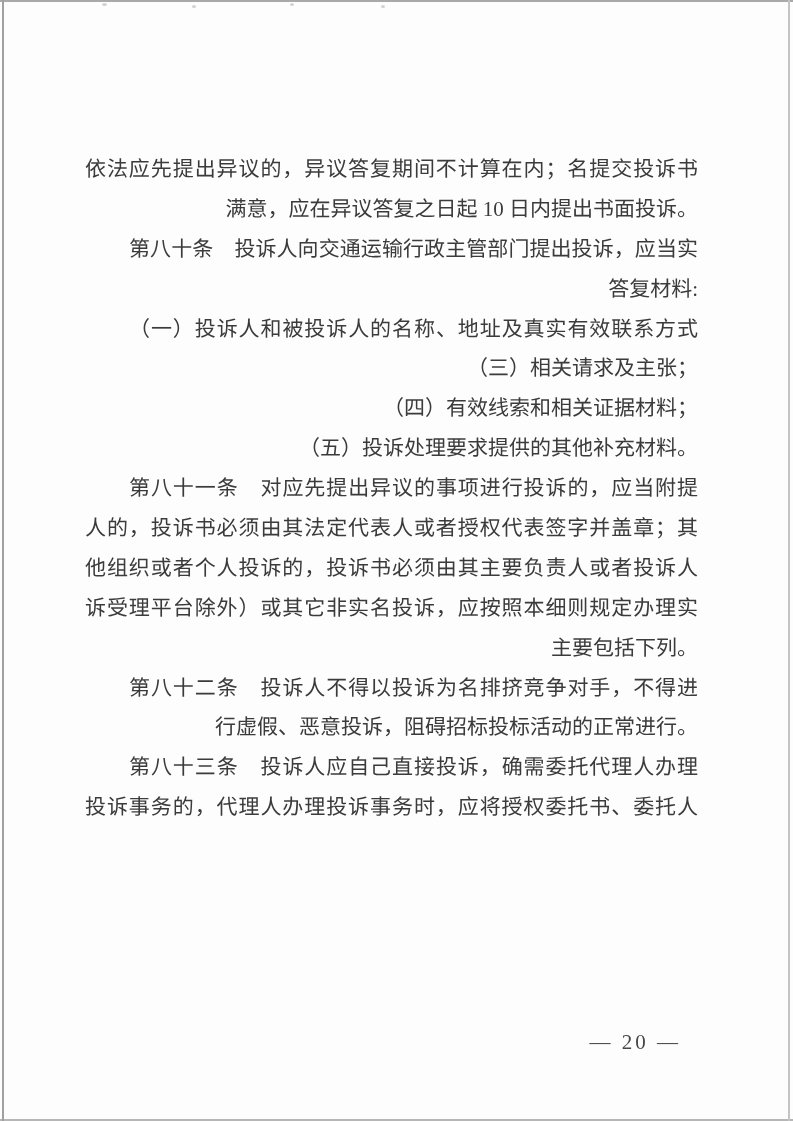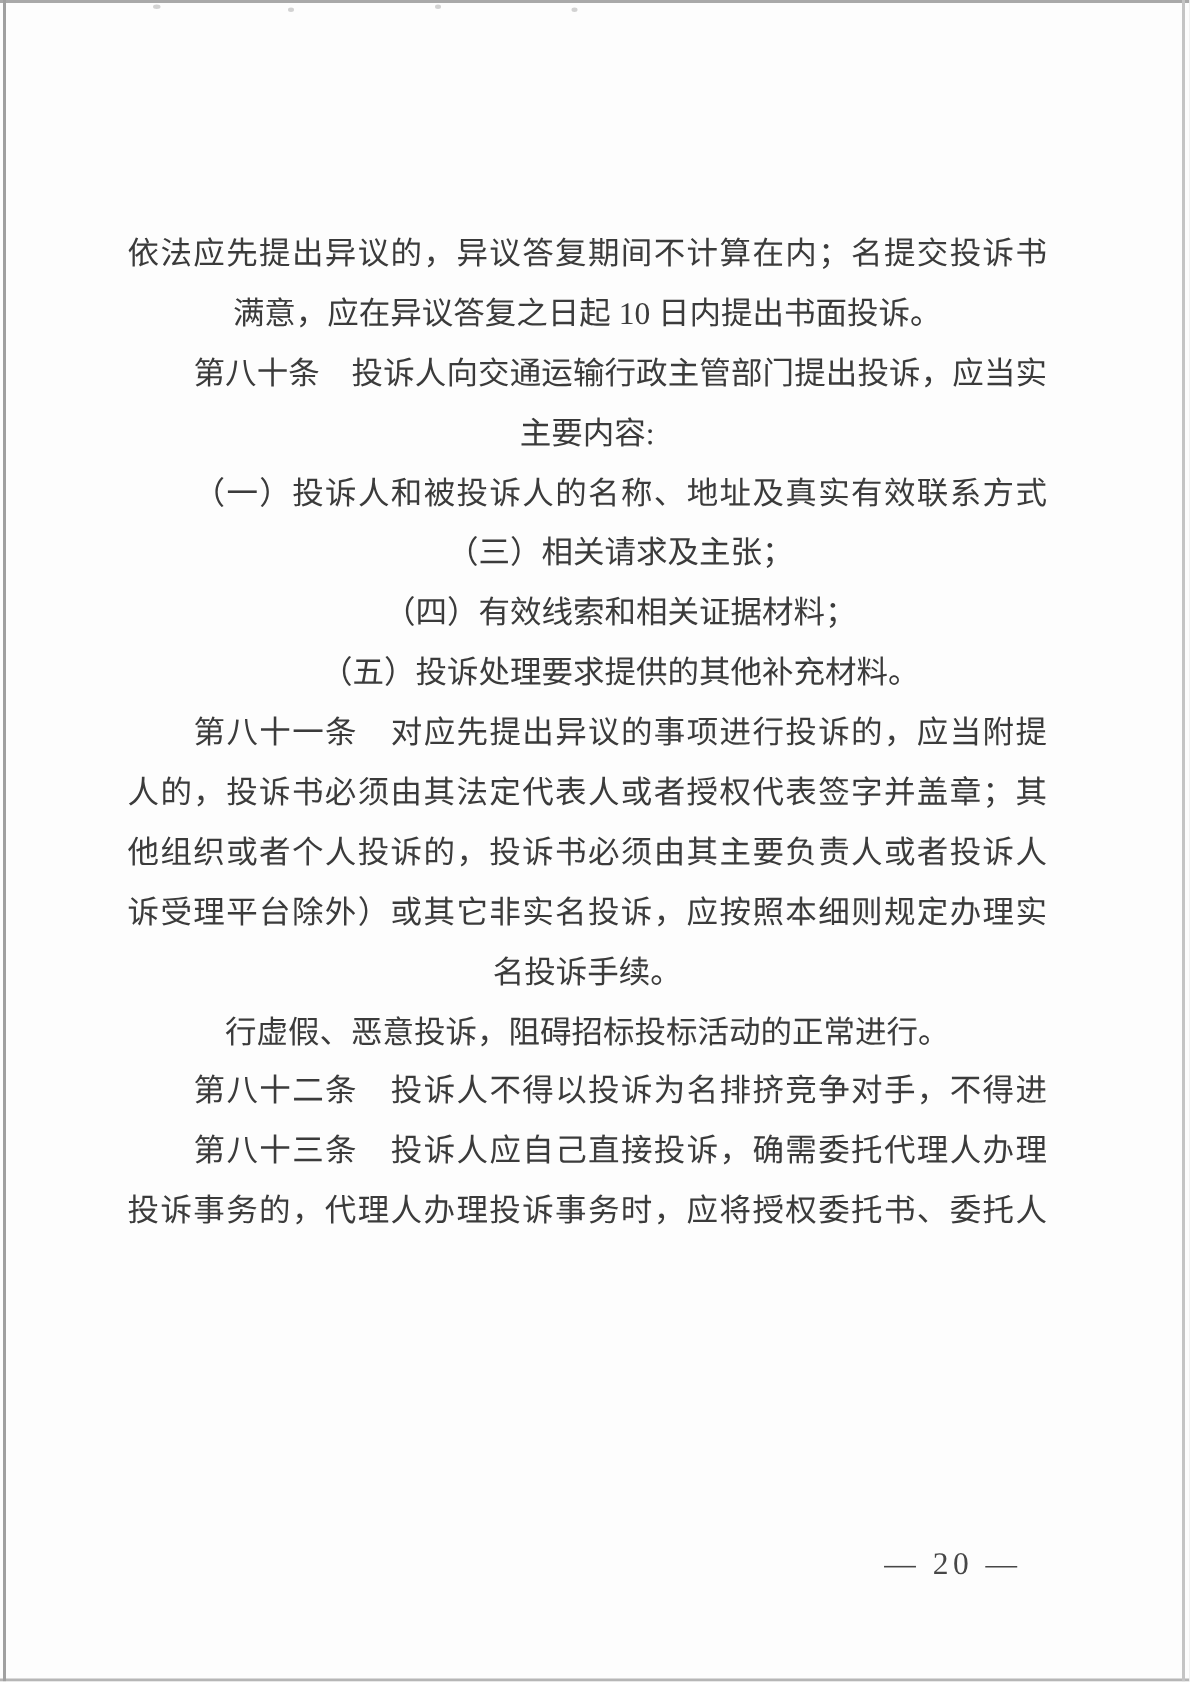--- a/index.html
+++ b/index.html
@@ -21,21 +21,21 @@
     left: 85px;
     top: 150px;
     width: 613px;
     color: #3b3b3b;
   }
   .line {
     height: 39.9px;
     line-height: 39.9px;
     font-size: 21px;
     white-space: nowrap;
-    text-align: center;
+    text-align: right;
   }
   .line.justify {
     white-space: normal;
     text-align: justify;
     text-align-last: justify;
     overflow: hidden;
   }
   .line.indent { padding-left: 44px; }
   .page-number {
     position: absolute;
@@ -60,31 +60,31 @@
 
   <div class="speck" style="left:102px; top:3px; width:5px; height:3px;"></div>
   <div class="speck" style="left:192px; top:5px; width:4px; height:3px;"></div>
   <div class="speck" style="left:290px; top:3px; width:4px; height:3px;"></div>
   <div class="speck" style="left:381px; top:5px; width:4px; height:3px;"></div>
 
   <div class="content">
       <div class="line justify">依法应先提出异议的，异议答复期间不计算在内；名提交投诉书</div>
       <div class="line">满意，应在异议答复之日起 10 日内提出书面投诉。</div>
       <div class="line indent justify">第八十条　投诉人向交通运输行政主管部门提出投诉，应当实</div>
-      <div class="line">主要内容:</div>
+      <div class="line">答复材料:</div>
       <div class="line indent justify">（一）投诉人和被投诉人的名称、地址及真实有效联系方式等；</div>
       <div class="line indent">（三）相关请求及主张；</div>
       <div class="line indent">（四）有效线索和相关证据材料；</div>
       <div class="line indent">（五）投诉处理要求提供的其他补充材料。</div>
       <div class="line indent justify">第八十一条　对应先提出异议的事项进行投诉的，应当附提</div>
       <div class="line justify">人的，投诉书必须由其法定代表人或者授权代表签字并盖章；其</div>
       <div class="line justify">他组织或者个人投诉的，投诉书必须由其主要负责人或者投诉人</div>
       <div class="line justify">诉受理平台除外）或其它非实名投诉，应按照本细则规定办理实</div>
-      <div class="line">名投诉手续。</div>
+      <div class="line">主要包括下列。</div>
+      <div class="line indent justify">第八十二条　投诉人不得以投诉为名排挤竞争对手，不得进</div>
       <div class="line">行虚假、恶意投诉，阻碍招标投标活动的正常进行。</div>
-      <div class="line indent justify">第八十二条　投诉人不得以投诉为名排挤竞争对手，不得进</div>
       <div class="line indent justify">第八十三条　投诉人应自己直接投诉，确需委托代理人办理</div>
       <div class="line justify">投诉事务的，代理人办理投诉事务时，应将授权委托书、委托人</div>
     </div>
 
   <div class="page-number">— 20 —</div>
 
 </div>
 
 </body></html>

